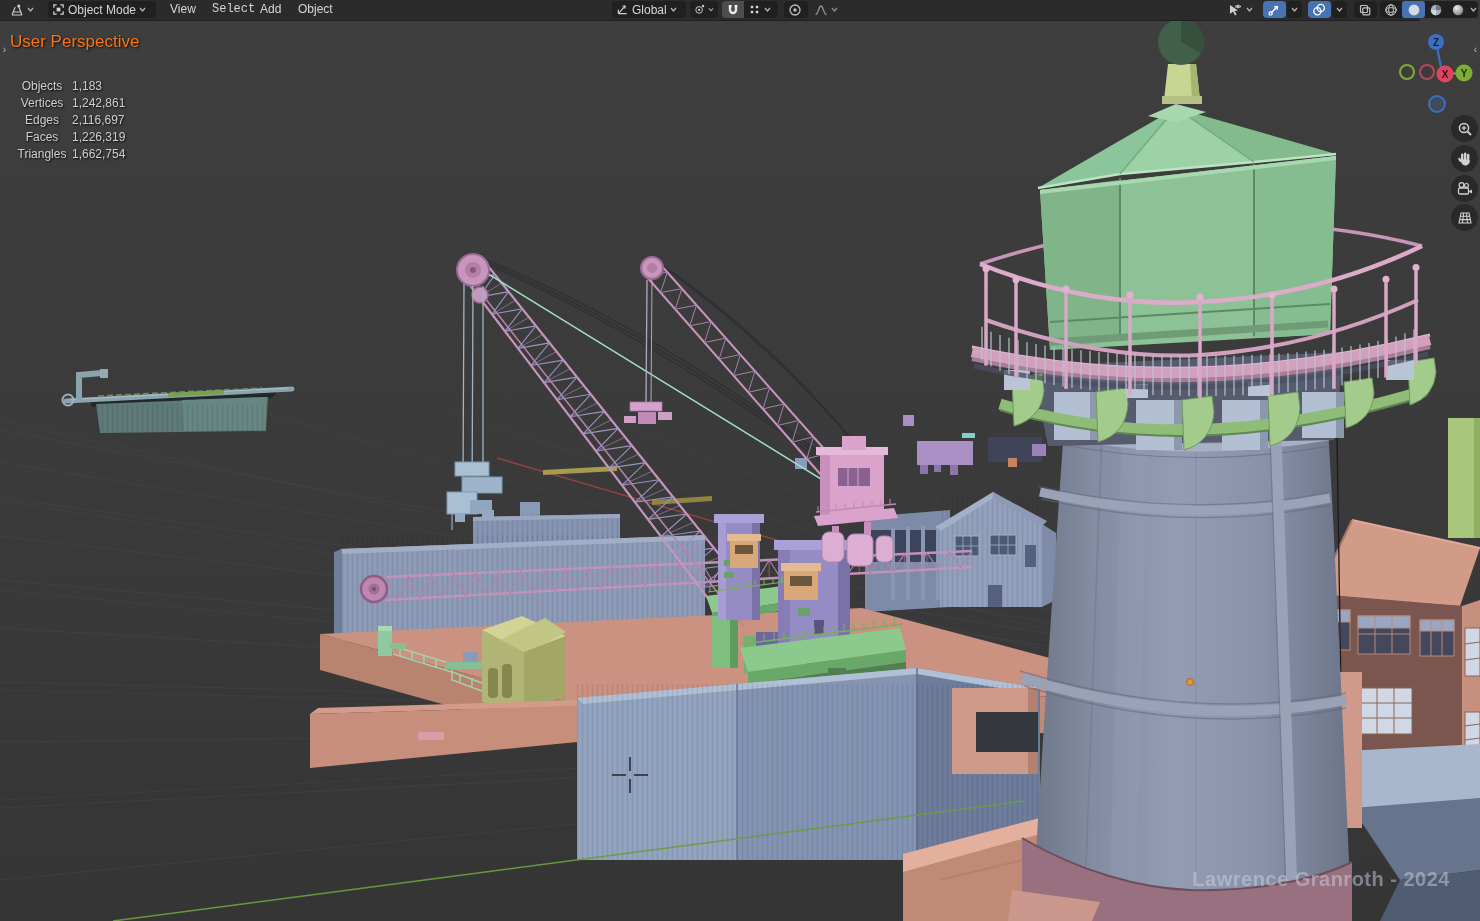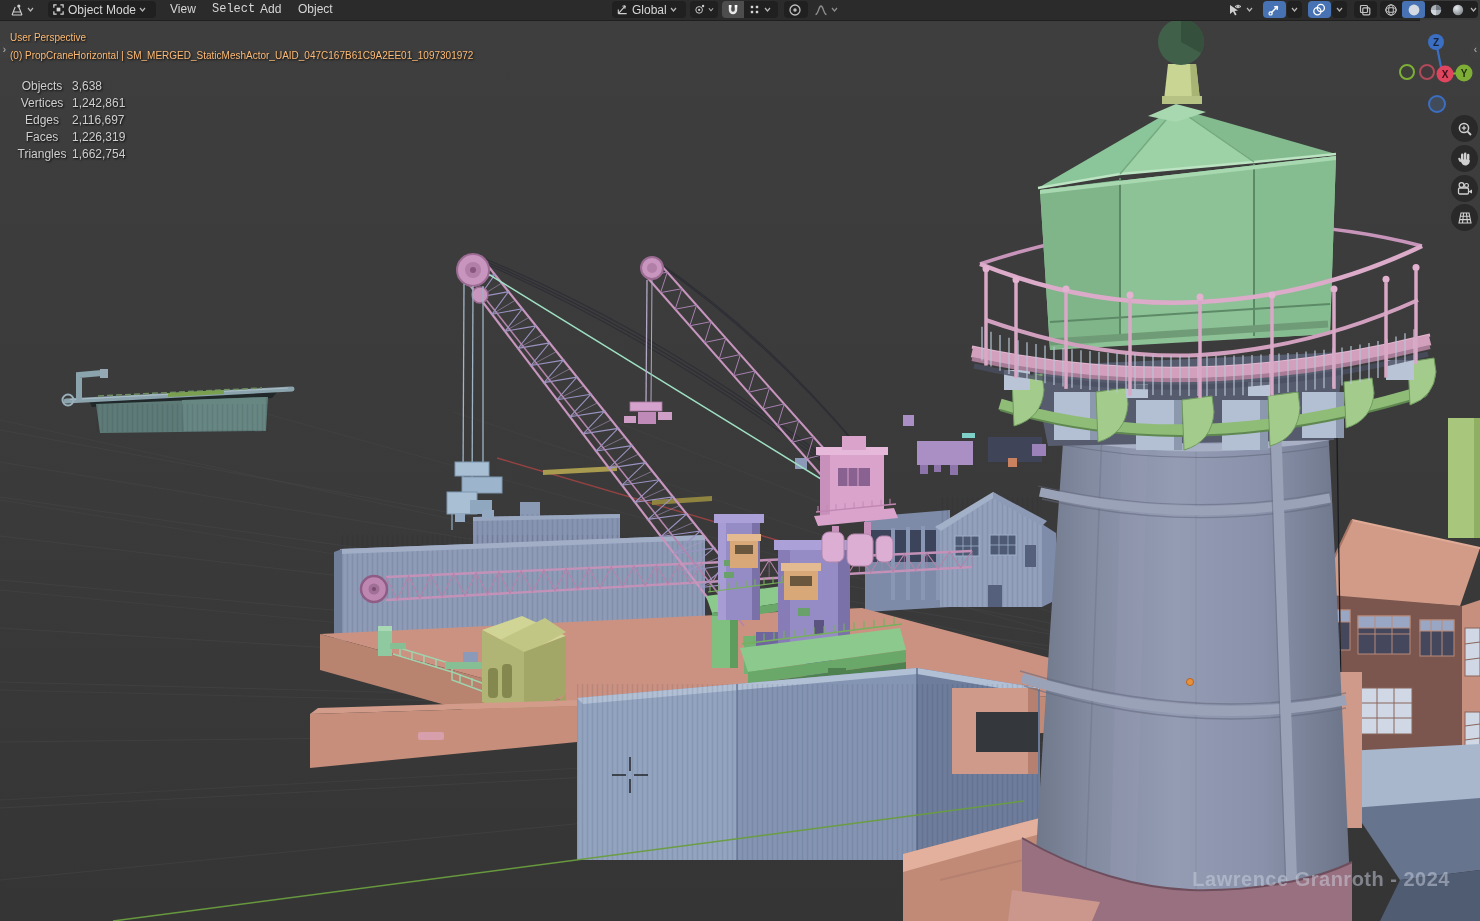--- a/index.html
+++ b/index.html
@@ -9,21 +9,21 @@
   #topbar{position:absolute;left:0;top:0;width:1420px;height:20px;background:#2b2b2b;
           border-bottom:1px solid #1f1f1f;z-index:50;}
   .hbtn{position:absolute;top:1px;height:17px;border-radius:4px;display:flex;align-items:center;
         gap:3px;padding:0 4px;box-sizing:border-box;background:#202020;color:#d6d6d6;font-size:12px;}
   .hbtn.flat{background:transparent;}
   .hbtn.blue{background:#4772b3;}
   .hbtn.lit{background:#4d4d4d;}
   .hmenu{position:absolute;top:0;height:19px;line-height:19px;color:#d6d6d6;font-size:12px;
          padding:0 6px;cursor:default;}
   
-  .ovtext{position:absolute;color:#fdba74;font-size:10px;text-shadow:1px 1px 2px rgba(0,0,0,.85);
+  .ovtext{position:absolute;color:#f97316;font-size:17px;text-shadow:1px 1px 2px rgba(0,0,0,.85);
           white-space:nowrap;z-index:20;}
   #stats{position:absolute;left:12px;top:78px;z-index:20;font-size:12px;color:#cfcfcf;
          text-shadow:1px 1px 2px rgba(0,0,0,.85);}
   #stats .row{display:flex;height:17px;line-height:17px;text-align:center;}
   #stats .lab{width:60px;}
   #watermark{position:absolute;right:30px;bottom:30px;font-size:20px;font-weight:600;
              color:rgba(203,210,224,.5);letter-spacing:.5px;z-index:20;}
   .navbtn{position:absolute;width:27px;height:27px;border-radius:50%;background:rgba(35,35,35,.75);
           display:flex;align-items:center;justify-content:center;z-index:30;}
   #edge-tab-left{position:absolute;left:0;top:42px;width:9px;height:16px;background:#3f3f3f;
@@ -766,26 +766,25 @@
     </div>
     <div style="width:10px;height:17px;display:flex;align-items:center;justify-content:center;">
       <svg width="7" height="5" viewBox="0 0 7 5">
             <polyline points="1,1 3.5,4 6,1" stroke="#b8b8b8" stroke-width="1.2" fill="none"></polyline>
           </svg>
     </div>
   </div>
 </div>
 
 <div class="ovtext" style="left:10px;top:32px;">User Perspective</div>
-<div class="ovtext" style="left:10px;top:50px;">(0) PropCraneHorizontal | SM_MERGED_StaticMeshActor_UAID_047C167B61C9A2EE01_1097301972</div>
 
 <div id="stats">
   <div class="row">
         <span class="lab">Objects</span>
-        <span>3,638</span>
+        <span>1,183</span>
       </div>
   <div class="row">
         <span class="lab">Vertices</span>
         <span>1,242,861</span>
       </div>
   <div class="row">
         <span class="lab">Edges</span>
         <span>2,116,697</span>
       </div>
   <div class="row">

